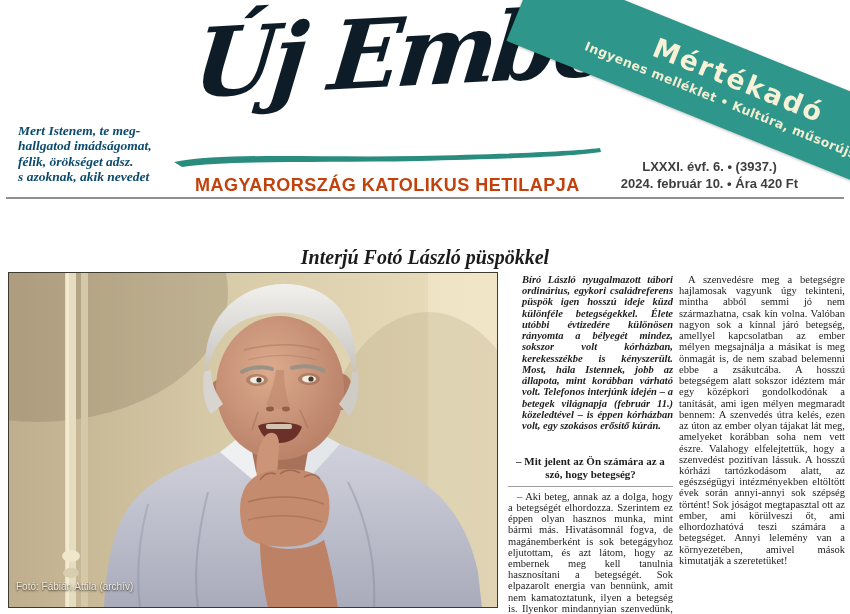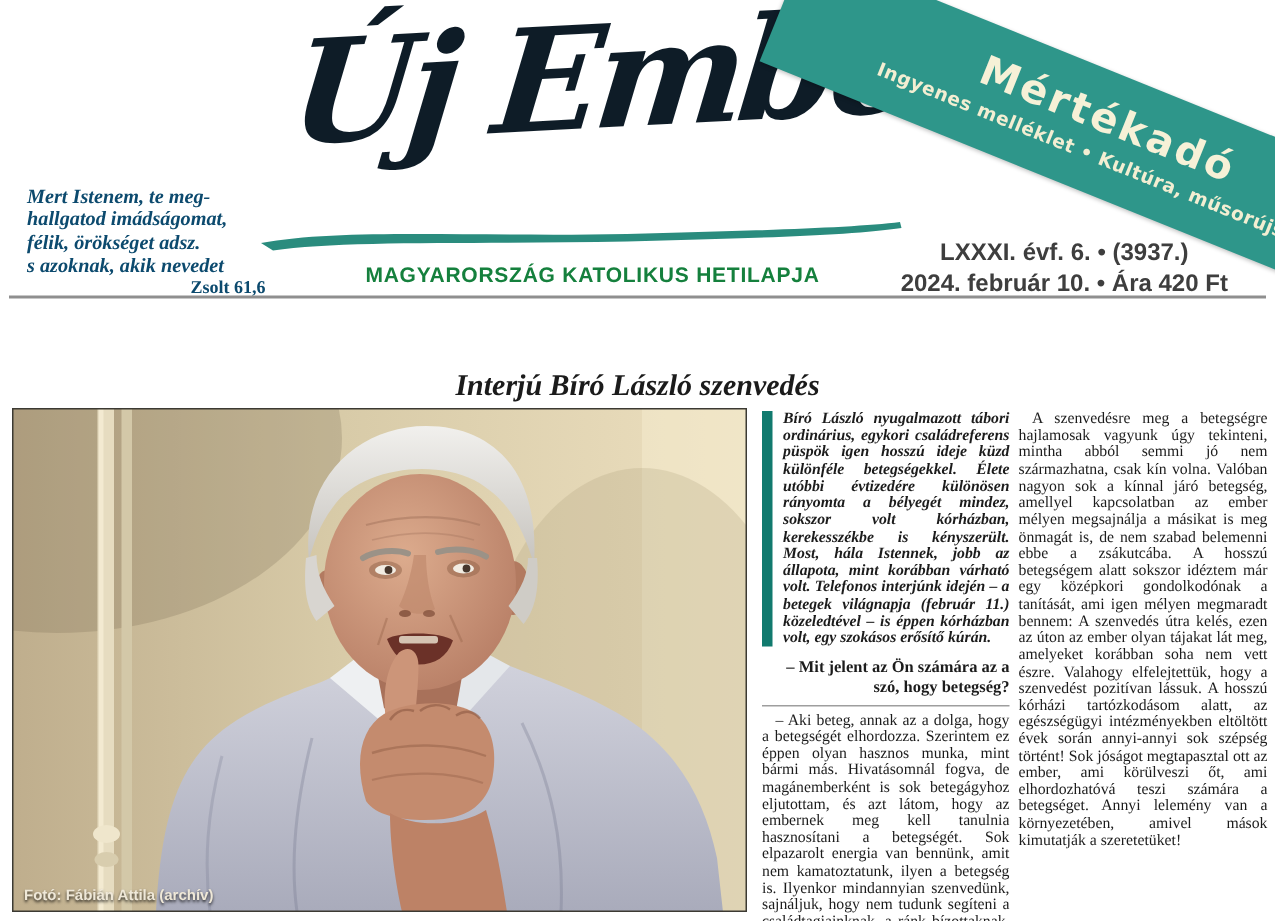--- a/index.html
+++ b/index.html
@@ -16,27 +16,27 @@
     font-style:normal;font-weight:bold;font-size:12px;text-align:right;padding-right:16px;margin-top:1px;
   }
   .logo{
     position:absolute;left:190px;top:16px;z-index:2;
     font-family:"DejaVu Serif",serif;font-style:italic;font-weight:bold;
     font-size:95px;line-height:1;color:#0e1c27;letter-spacing:-5px;
     transform:rotate(-3deg) skewX(-9deg);transform-origin:left bottom;white-space:nowrap;
   }
   .swoosh{position:absolute;left:168px;top:138px;z-index:1;}
   .tagline{
-    position:absolute;left:195px;top:175px;width:400px;text-align:center;
-    font-family:"Liberation Sans",sans-serif;font-weight:bold;font-size:14px;
-    letter-spacing:.5px;color:#15803d;
+    position:absolute;left:195px;top:175px;width:400px;
+    font-family:"Liberation Sans",sans-serif;font-weight:bold;font-size:18px;
+    letter-spacing:.5px;color:#c2410c;
   }
   .issue-info{
     position:absolute;left:592px;top:159px;width:235px;text-align:center;
-    font-family:"Liberation Sans",sans-serif;font-weight:bold;font-size:16px;
+    font-family:"Liberation Sans",sans-serif;font-weight:bold;font-size:13px;
     line-height:1.3;color:#3e3e3e;
   }
   .banner{
     position:absolute;left:505px;top:48px;width:460px;height:82px;z-index:5;
     transform:rotate(22deg);background:#2e968a;
     display:flex;flex-direction:column;align-items:center;justify-content:center;
     box-shadow:0 1px 3px rgba(0,0,0,.25);
   }
   .banner-title{
     font-family:"DejaVu Sans",sans-serif;font-weight:bold;font-size:27px;
@@ -54,47 +54,46 @@
     font-weight:bold;font-size:38px;line-height:1.05;color:#131313;
   }
   .subheadline{
     position:absolute;left:0;top:246px;width:850px;text-align:center;
     font-style:italic;font-weight:bold;font-size:20px;color:#1b1b1b;
   }
   
   .photo{position:absolute;left:8px;top:272px;width:490px;height:336px;}
   .photo svg{display:block;}
   .photo-credit{
-    position:absolute;left:8px;bottom:5px;
-    font-family:"Liberation Sans",sans-serif;font-weight:bold;font-size:10px;
+    position:absolute;left:8px;bottom:16px;
+    font-family:"Liberation Sans",sans-serif;font-weight:normal;font-size:10px;
     color:#efe8d8;text-shadow:0 1px 2px rgba(0,0,0,.8);
   }
   
   .col{position:absolute;top:274px;font-size:10.5px;line-height:1.07;text-align:justify;}
   .col1{left:508px;width:165px;}
   .col2{left:679px;width:166px;}
-  .lead{display:flex;}
+  .lead{display:flex;align-items:center;}
   .lead-bar{flex:none;width:7px;background:#117a6e;margin-right:7px;}
   .lead-text{font-style:italic;font-weight:bold;}
-  .question{font-weight:bold;font-size:11px;line-height:1.15;margin-top:8px;text-align:right;}
+  .question{font-weight:bold;font-size:11px;line-height:1.15;margin-top:24px;text-align:center;}
   .q-divider{height:1px;background:#9e9e9e;margin:5px 0 4px 0;}
   .indent{text-indent:9px;}
   .bodytext{margin:0;}
 </style>
 </head>
 <body>
 
 <div class="page">
 
   <div class="quote">
     <div>Mert Istenem, te meg-</div>
     <div>hallgatod imádságomat,</div>
     <div>félik, örökséget adsz.</div>
     <div>s azoknak, akik nevedet</div>
-    <div class="quote-ref">Zsolt 61,6</div>
   </div>
 
   <div class="logo">Új Ember</div>
 
   <svg class="swoosh" width="445" height="34" viewBox="0 0 445 34">
     <path d="M6 24 C 60 14, 150 20, 250 18 C 330 16, 400 14, 432 10 L 433 14 C 400 19, 330 21, 250 23 C 150 25, 60 22, 14 29 Z" fill="#2a8c7e"></path>
   </svg>
 
   <div class="tagline">MAGYARORSZÁG KATOLIKUS HETILAPJA</div>
 
@@ -103,21 +102,21 @@
     <div>2024. február 10. • Ára 420 Ft</div>
   </div>
 
   <div class="banner">
     <div class="banner-title">Mértékadó</div>
     <div class="banner-sub">Ingyenes melléklet • Kultúra, műsorújság</div>
   </div>
 
   <div class="top-rule"></div>
 
-  <div class="subheadline">Interjú Bíró László szenvedés</div>
+  <div class="subheadline">Interjú Fotó László püspökkel</div>
 
   <figure class="photo" style="margin:0">
     <svg width="490" height="336" viewBox="0 0 490 336">
       <defs>
         <linearGradient id="wallG" x1="0" y1="0" x2="1" y2="0">
           <stop offset="0" stop-color="#bfae8d"></stop>
             <stop offset=".45" stop-color="#d8cba8"></stop>
             <stop offset="1" stop-color="#ecdfbf"></stop>
         </linearGradient>
         <linearGradient id="shirtG" x1="0" y1="0" x2="0" y2="1">

